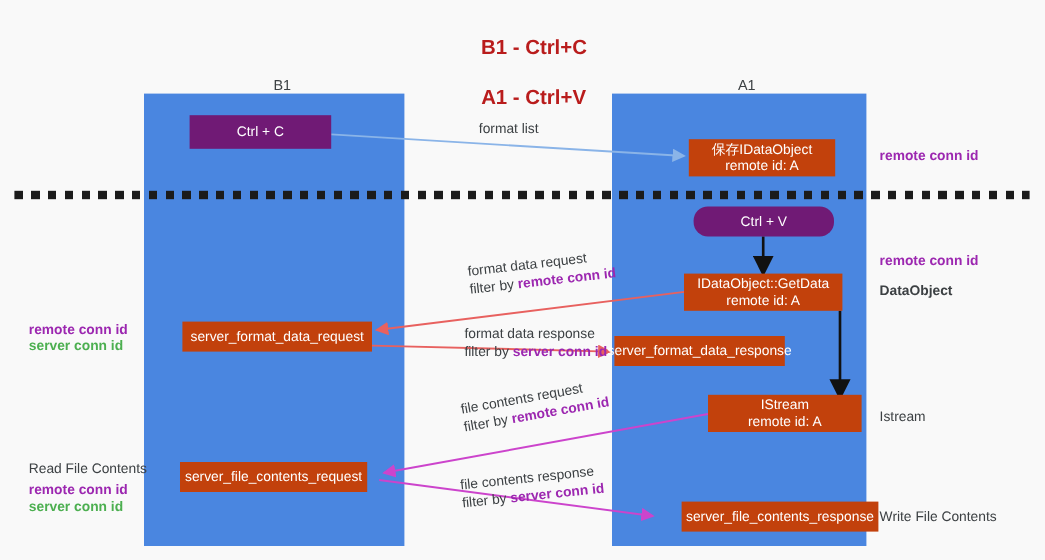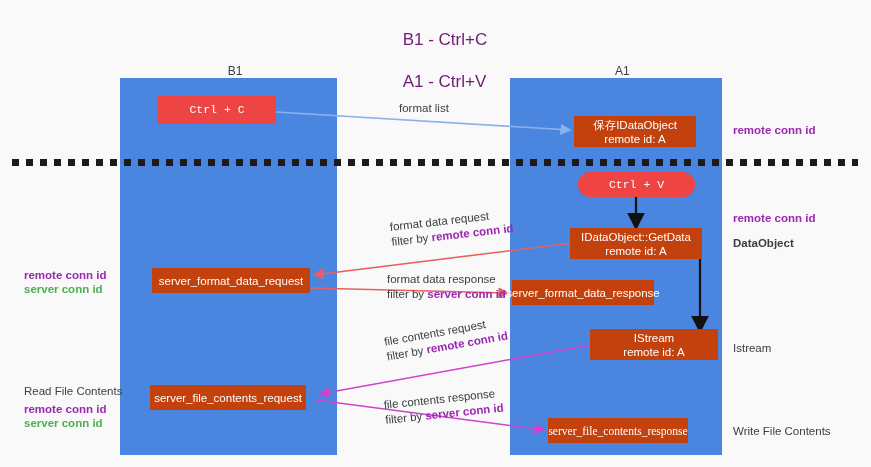--- a/index.html
+++ b/index.html
@@ -9,21 +9,21 @@
     font-family:"Liberation Sans","DejaVu Sans",sans-serif;
     color:#3c4043;
     overflow:hidden;
     position:relative;
   }
   #stage{position:absolute;left:0;top:0;width:871px;height:467px;}
 
   
   .title{
     position:absolute;width:100%;text-align:center;
-    font-size:17px;line-height:21px;color:#701a75;white-space:pre;
+    font-size:17px;line-height:21px;color:#b91c1c;white-space:pre;font-weight:bold;
   }
   .colhead{
     position:absolute;text-align:center;font-size:12px;line-height:14px;
     color:#3c4043;white-space:pre;
   }
 
   
   .lane{position:absolute;background:#4a86e0;}
 
   
@@ -31,21 +31,21 @@
     position:absolute;height:7px;
     background-image:repeating-linear-gradient(to right,#1b1b1b 0 7px,rgba(0,0,0,0) 7px 14px);
   }
 
   
   .node{
     position:absolute;display:flex;align-items:center;justify-content:center;
     text-align:center;font-size:11.5px;line-height:14px;color:#ffffff;
     white-space:pre-line;box-sizing:border-box;padding:2px 4px;
   }
-  .node.green{background:#ef4444;font-family:Liberation Mono, monospace;}
+  .node.green{background:#701a75;}
   .node.orange{background:#c2410c;}
 
   
   .ann{position:absolute;font-size:11.5px;line-height:14px;white-space:pre-line;}
   .ann.purple{color:#9c27b0;font-weight:bold;}
   .ann.green{color:#4caf50;font-weight:bold;}
   .ann.dark{color:#3c4043;}
 
   
   .elabel{
@@ -123,21 +123,21 @@
 
   <div class="node orange" style="left:152px;top:268px;width:158px;height:25px;">server_format_data_request</div>
 
   <div class="node orange" style="left:512px;top:280px;width:142px;height:25px;">server_format_data_response</div>
 
   <div class="node orange" style="left:590px;top:329px;width:128px;height:31px;">IStream
 remote id: A</div>
 
   <div class="node orange" style="left:150px;top:385px;width:156px;height:25px;">server_file_contents_request</div>
 
-  <div class="node orange" style="left:548px;top:418px;width:140px;height:25px;font-family:Liberation Serif, serif;">server_file_contents_response</div>
+  <div class="node orange" style="left:568px;top:418px;width:164px;height:25px;">server_file_contents_response</div>
 
   <div class="elabel" style="left:399px;top:101px;">
     <span>format list</span>
   </div>
 
   <div class="elabel" style="left:389px;top:220px;transform:rotate(-6.5deg);">
     <div>format data request</div>
     <div>
       <span>filter by </span><span class="hl">remote conn id</span>
     </div>

